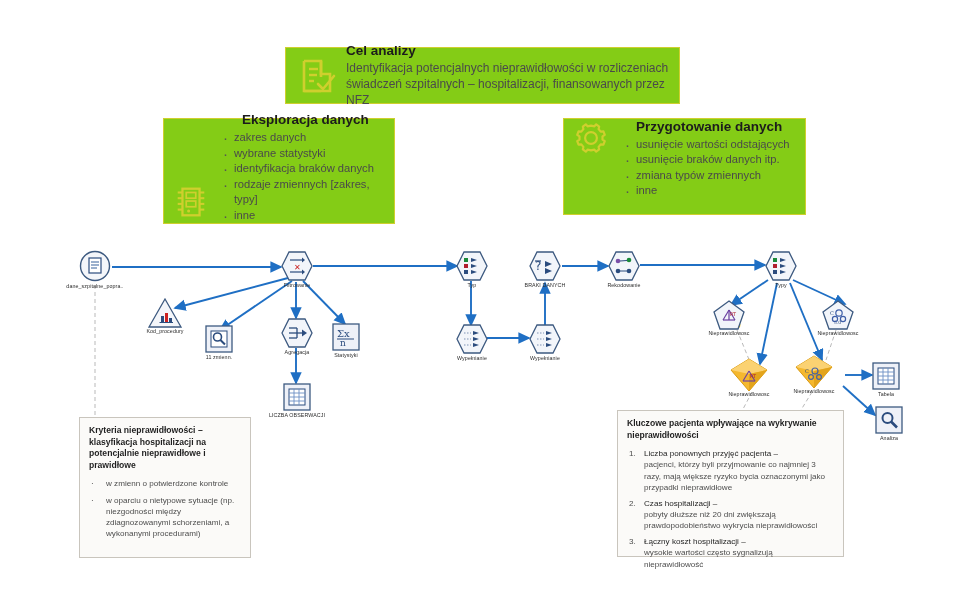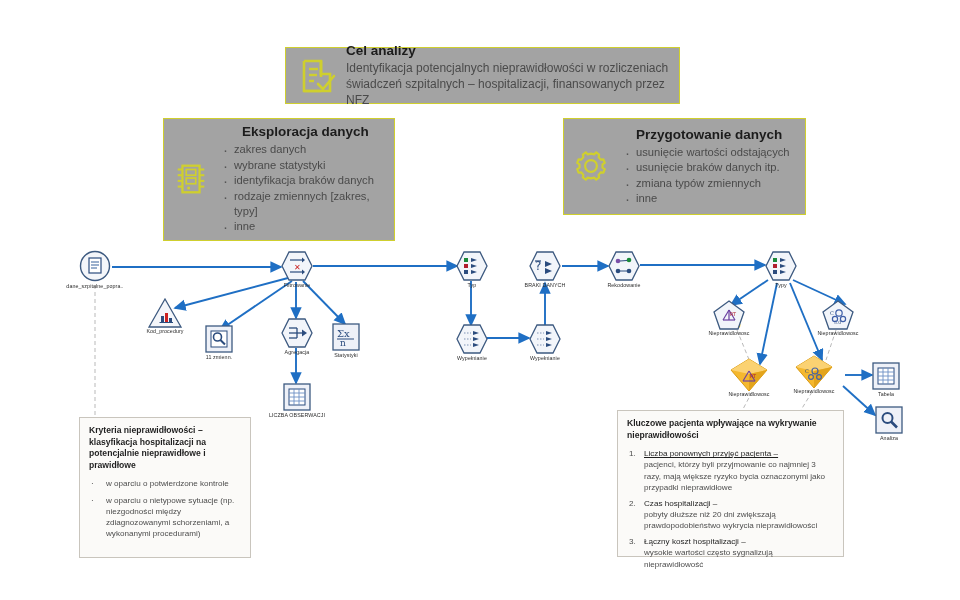--- a/index.html
+++ b/index.html
@@ -4,40 +4,40 @@
 <style>
   html,body{margin:0;padding:0;}
   body{
     width:960px;height:600px;background:#ffffff;overflow:hidden;
     font-family:"Liberation Sans","DejaVu Sans",sans-serif;
     color:#3b3b3b;position:relative;
   }
   .canvas{position:absolute;inset:0;}
 
   
-  .card{position:absolute;border:1.5px solid #cfcf2e;background:#a3a3a3;box-sizing:border-box;}
+  .card{position:absolute;border:1.5px solid #cfcf2e;background:#84cc16;box-sizing:border-box;}
   .card .ttl{font-weight:bold;color:#1c1c1c;}
   .card ul{margin:0;padding:0;list-style:none;}
   .card li{position:relative;padding-left:14px;line-height:1.38;}
   .card li:before{content:"\00B7";position:absolute;left:3px;top:-2px;font-size:15px;color:#555;}
 
   
   #cel{left:285px;top:47px;width:395px;height:57px;display:flex;align-items:center;padding:0 10px;}
   #cel .txtwrap{margin-left:10px;}
   #cel .ttl{font-size:13.5px;margin-bottom:2px;}
   #cel .body{font-size:12px;line-height:1.34;color:#4a4a4a;}
 
   
-  #eksp{left:163px;top:118px;width:232px;height:123px;display:flex;align-items:center;padding:0 8px;}
+  #eksp{left:163px;top:118px;width:232px;height:106px;display:flex;align-items:flex-end;padding:0 8px;}
   #eksp .txtwrap{margin-left:8px;}
   #eksp .ttl{font-size:13.5px;margin:0 0 3px 22px;}
   #eksp li{font-size:11.2px;color:#4a4a4a;}
 
   
-  #przyg{left:563px;top:118px;width:243px;height:97px;display:flex;align-items:center;padding:0 8px;}
+  #przyg{left:563px;top:118px;width:243px;height:97px;display:flex;align-items:flex-start;padding:0 8px;}
   #przyg .txtwrap{margin-left:10px;}
   #przyg .ttl{font-size:13.5px;margin:0 0 3px 14px;}
   #przyg li{font-size:11.2px;color:#4a4a4a;}
 
   .ico{flex:0 0 auto;width:40px;height:40px;color:#cfcf2e;}
 
   
   .note{position:absolute;background:#fbfaf8;border:1px solid #c9c5bd;box-sizing:border-box;padding:7px 9px;}
   .note .nttl{font-size:8.6px;font-weight:bold;color:#1f1f1f;line-height:1.35;margin-bottom:7px;}
   .note ol,.note ul{margin:0;padding:0;list-style:none;}
@@ -440,31 +440,31 @@
       <rect x="1" y="1" width="26" height="26" fill="#eef1f8" stroke="#3d5a80" stroke-width="1.3"></rect>
       <circle cx="12.5" cy="12" r="5" fill="none" stroke="#2b4c7e" stroke-width="2"></circle>
       <line x1="16" y1="15.5" x2="22" y2="21.5" stroke="#2b4c7e" stroke-width="2.6"></line>
     </svg>
     <span class="lbl" style="top:29px;">Analiza</span>
   </div>
 
   <div class="note" id="note-left">
     <div class="nttl">Kryteria nieprawidłowości – klasyfikacja hospitalizacji na potencjalnie nieprawidłowe i prawidłowe</div>
     <ul>
-      <li class="ni"><span class="mk">·</span><span>w oparciu o potwierdzone kontrole</span></li>
+      <li class="ni"><span class="mk">·</span><span>w zmienn o potwierdzone kontrole</span></li>
       <li class="ni"><span class="mk">·</span><span>w oparciu o nietypowe sytuacje (np. niezgodności między zdiagnozowanymi schorzeniami, a wykonanymi procedurami)</span></li>
     </ul>
   </div>
 
   <div class="note" id="note-right">
     <div class="nttl">Kluczowe pacjenta wpływające na wykrywanie nieprawidłowości</div>
     <ol>
       <li class="ni">
         <span class="mk">1.</span>
-        <span style="color:#1f1f1f;text-decoration:underline;">Liczba ponownych przyjęć pacjenta –</span><br>
+        <span style="color:#1f1f1f;">Liczba ponownych przyjęć pacjenta –</span><br>
         <span>pacjenci, którzy byli przyjmowanie co najmniej 3 razy, mają większe ryzyko bycia oznaczonymi jako przypadki nieprawidłowe</span>
       </li>
       <li class="ni">
         <span class="mk">2.</span>
         <span style="color:#1f1f1f;">Czas hospitalizacji –</span><br>
         <span>pobyty dłuższe niż 20 dni zwiększają prawdopodobieństwo wykrycia nieprawidłowości</span>
       </li>
       <li class="ni">
         <span class="mk">3.</span>
         <span style="color:#1f1f1f;">Łączny koszt hospitalizacji –</span><br>

